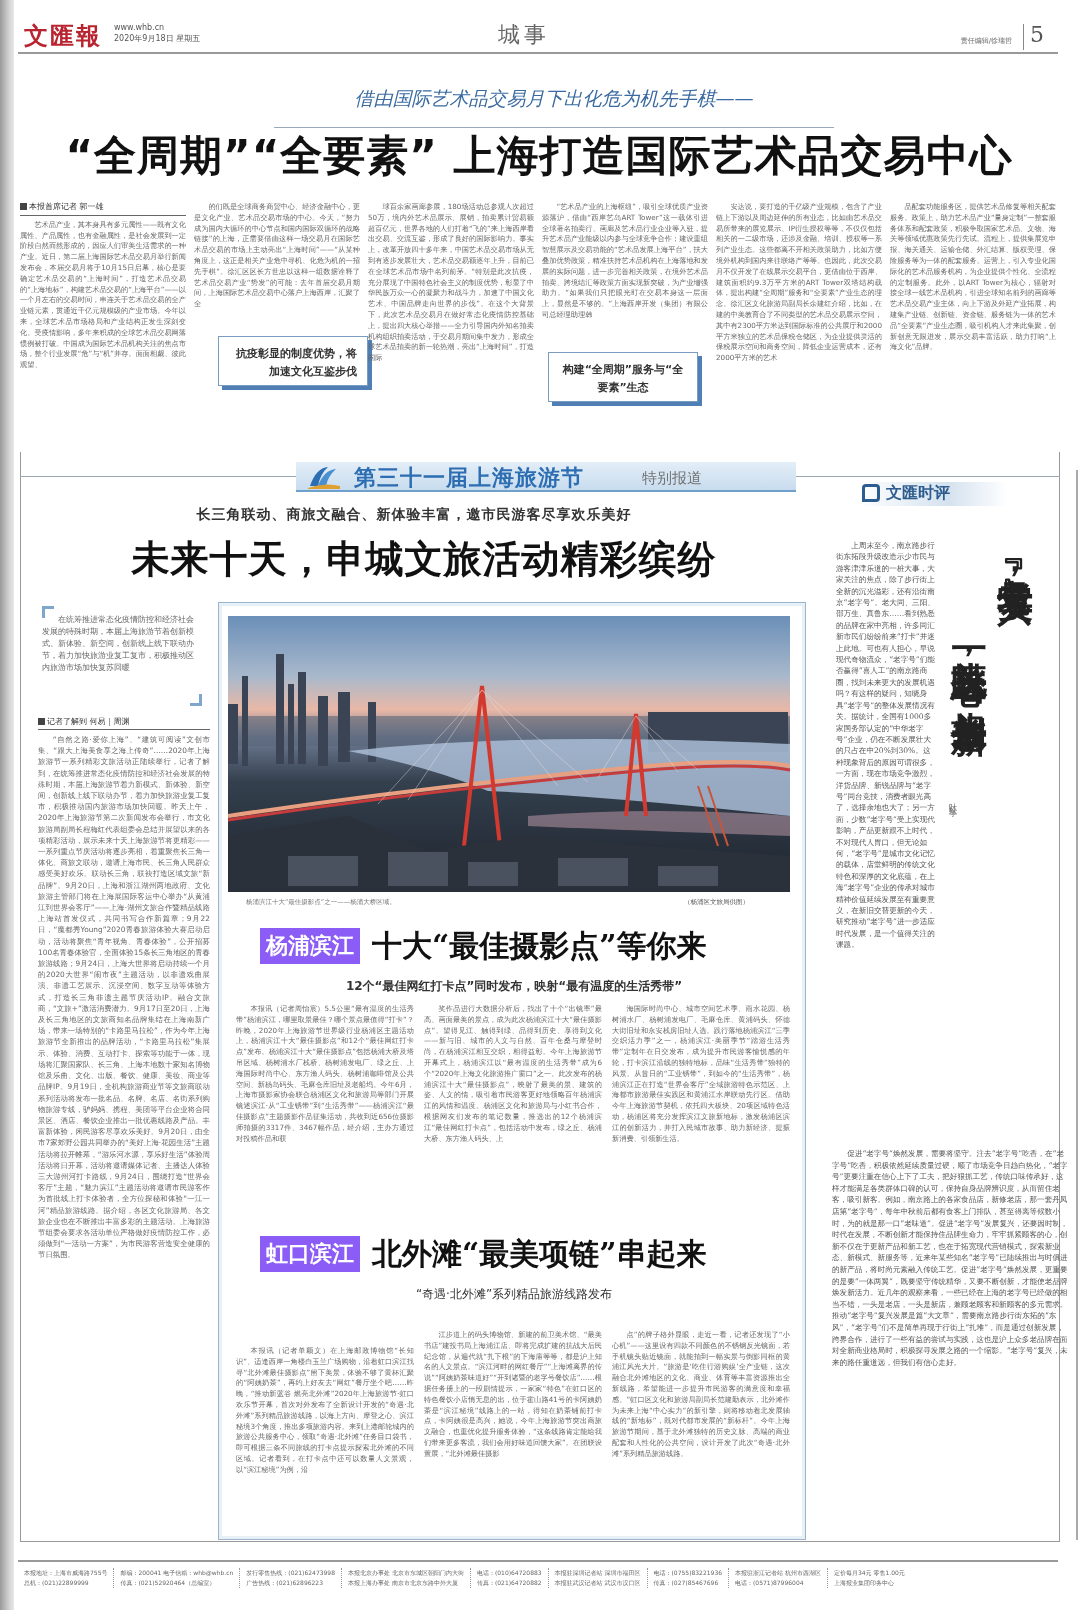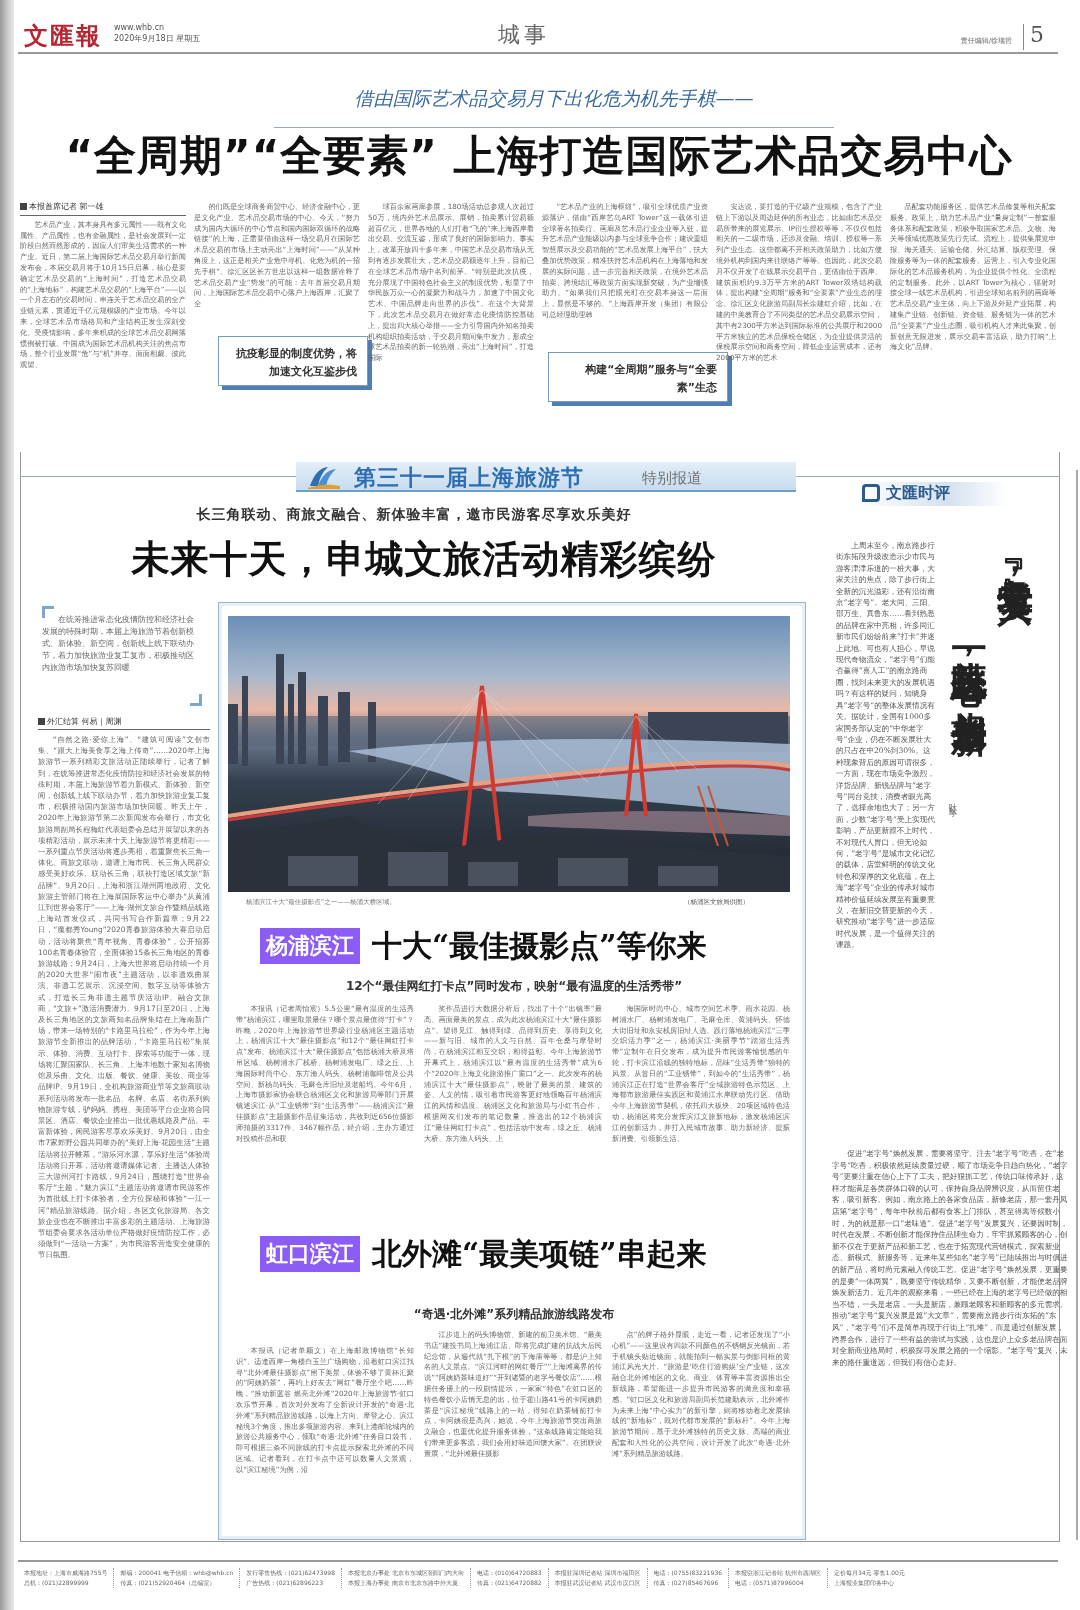--- a/index.html
+++ b/index.html
@@ -102,21 +102,21 @@
 
   <div class="cols-top">
     <div class="col" style="left:0;top:0;width:166px;height:246px;">
       <div class="byline"><span class="sq"></span><span>本报首席记者 郭一雄</span></div>
       <div style="text-indent:2em;">艺术品产业，其本身具有多元属性——既有文化属性、产品属性，也有金融属性，是社会发展到一定阶段自然而然形成的，因应人们审美生活需求的一种产业。近日，第二届上海国际艺术品交易月举行新闻发布会，本届交易月将于10月15日启幕，核心是要确定艺术品交易的“上海时间”，打造艺术品交易的“上海地标”，构建艺术品交易的“上海平台”——以一个月左右的交易时间，串连关于艺术品交易的全产业链元素，贯通近千亿元规模级的产业市场。今年以来，全球艺术品市场格局和产业结构正发生深刻变化。受疫情影响，多年来积成的全球艺术品交易网落惯例被打破。中国成为国际艺术品机构关注的焦点市场，整个行业发展“危”与“机”并存。面面相觑、彼此观望、</div>
     </div>
     <div class="col" style="left:174px;top:0;width:166px;height:120px;text-indent:2em;">的们既是全球商务商贸中心、经济金融中心，更是文化产业、艺术品交易市场的中心。今天，“努力成为国内大循环的中心节点和国内国际双循环的战略链接”的上海，正需要借由这样一场交易月在国际艺术品交易的市场上主动亮出“上海时间”——“从某种角度上，这正是相关产业危中寻机、化危为机的一招先手棋”。徐汇区区长方世忠以这样一组数据诠释了艺术品交易产业“势发”的可能：去年首届交易月期间，上海国际艺术品交易中心落户上海西岸，汇聚了全</div>
     <div class="pull-box" style="left:198px;top:134px;width:150px;height:50px;text-align:right;"><span>抗疫彰显的制度优势，将加速文化互鉴步伐</span></div>
     <div class="col" style="left:348px;top:0;width:166px;height:246px;text-indent:2em;">球百余家画廊参展，180场活动总参观人次超过50万，境内外艺术品展示、展销，拍卖累计贸易额超百亿元，世界各地的人们打着“飞的”来上海西岸看出交易、交流互鉴，形成了良好的国际影响力。事实上，改革开放四十多年来，中国艺术品交易市场从无到有逐步发展壮大，艺术品交易额逐年上升，目前已在全球艺术品市场中名列前茅。“特别是此次抗疫，充分展现了中国特色社会主义的制度优势，彰显了中华民族万众一心的凝聚力和战斗力，加速了中国文化艺术、中国品牌走向世界的步伐”。在这个大背景下，此次艺术品交易月在做好常态化疫情防控基础上，提出四大核心举措——全力引导国内外知名拍卖机构组织拍卖活动，于交易月期间集中发力，形成全球艺术品拍卖的新一轮热潮，亮出“上海时间”，打造国际</div>
     <div class="col" style="left:522px;top:0;width:166px;height:138px;text-indent:2em;">“艺术品产业的上海枢纽”，吸引全球优质产业资源落沪，借由“西岸艺岛ART Tower”这一载体引进全球著名拍卖行、画廊及艺术品行业企业等入驻，提升艺术品产业能级以内参与全球竞争合作；建设重组智慧展示及交易功能的“艺术品发展上海平台”，扶大叠加优势政策，精准扶持艺术品机构在上海落地和发展的实际问题，进一步完善相关政策，在境外艺术品拍卖、跨境结汇等政策方面实现新突破，为产业增强助力。“如果我们只把眼光盯在交易本身这一层面上，显然是不够的。”上海西岸开发（集团）有限公司总经理助理韩</div>
-    <div class="pull-box" style="left:528px;top:150px;width:180px;height:50px;text-align:right;"><span>构建“全周期”服务与“全要素”生态</span></div>
+    <div class="pull-box" style="left:528px;top:150px;width:150px;height:50px;text-align:center;"><span>构建“全周期”服务与“全要素”生态</span></div>
     <div class="col" style="left:696px;top:0;width:166px;height:246px;text-indent:2em;">安达说，要打造的千亿级产业规模，包含了产业链上下游以及周边延伸的所有业态，比如由艺术品交易所带来的展览展示、IP衍生授权等等，不仅仅包括相关的一二级市场，还涉及金融、培训、授权等一系列产业生态。这些都离不开相关政策助力，比如方便境外机构到国内来往联络产等等。也因此，此次交易月不仅开发了在线展示交易平台，更借由位于西岸、建筑面积约9.3万平方米的ART Tower双塔结构载体，提出构建“全周期”服务和“全要素”产业生态的理念。徐汇区文化旅游局副局长余建红介绍，比如，在建的中美教育合了不同类型的艺术品交易展示空间，其中有2300平方米达到国际标准的公共展厅和2000平方米独立的艺术品保税仓储区，为企业提供灵活的保税展示空间和商务空间，降低企业运营成本，还有2000平方米的艺术</div>
     <div class="col" style="left:870px;top:0;width:166px;height:246px;text-indent:2em;">品配套功能服务区，提供艺术品修复等相关配套服务。政策上，助力艺术品产业“量身定制”一整套服务体系和配套政策，积极争取国家艺术品、文物、海关等领域优惠政策先行先试。流程上，提供集展览申报、海关通关、运输仓储、外汇结算、版权受理、保险服务等为一体的配套服务。运营上，引入专业化国际化的艺术品服务机构，为企业提供个性化、全流程的定制服务。此外，以ART Tower为核心，辐射对接全球一线艺术品机构，引进全球知名前列的画廊等艺术品交易产业主体，向上下游及外延产业拓展，构建集产业链、创新链、资金链、服务链为一体的艺术品“全要素”产业生态圈，吸引机构人才来此集聚，创新创意无限迸发，展示交易丰富活跃，助力打响“上海文化”品牌。</div>
   </div>
 
   <div class="outer-frame"></div>
 
   <div class="festival-banner">
     <div class="rule" style="left:6px;width:276px;"></div>
     <div class="rule" style="left:782px;width:264px;"></div>
     <div class="band"></div>
@@ -132,21 +132,21 @@
   <div class="sub-kicker">长三角联动、商旅文融合、新体验丰富，邀市民游客尽享欢乐美好</div>
   <div class="headline-main">未来十天，申城文旅活动精彩缤纷</div>
 
   <div class="lead-box">
     <span class="br-tl"></span>
     <span>在统筹推进常态化疫情防控和经济社会发展的特殊时期，本届上海旅游节着创新模式、新体验、新空间，创新线上线下联动办节，着力加快旅游业复工复市，积极推动区内旅游市场加快复苏回暖</span>
     <span class="br-br"></span>
   </div>
 
   <div class="left-col">
-    <div class="byline" style="font-size:8px;"><span class="sq"></span><span>外汇结算 何易｜周渊</span></div>
+    <div class="byline" style="font-size:8px;"><span class="sq"></span><span>记者了解到 何易｜周渊</span></div>
     <div class="col" style="height:790px;font-size:7.4px;line-height:11.2px;text-indent:2em;">“自然之路·爱你上海”、“建筑可阅读”文创市集、“跟大上海美食享之海上传奇”……2020年上海旅游节一系列精彩文旅活动正陆续举行，记者了解到，在统筹推进常态化疫情防控和经济社会发展的特殊时期，本届上海旅游节着力新模式、新体验、新空间，创新线上线下联动办节，着力加快旅游业复工复市，积极推动国内旅游市场加快回暖。昨天上午，2020年上海旅游节第二次新闻发布会举行，市文化旅游局副局长程梅红代表组委会总结并展望以来的各项精彩活动，展示未来十天上海旅游节将更精彩——一系列重点节庆活动将逐步亮相，着重聚焦长三角一体化、商旅文联动，邀请上海市民、长三角人民群众感受美好欢乐。联动长三角，联袂打造区域文旅“新品牌”。9月20日，上海和浙江湖州两地政府、文化旅游主管部门将在上海展国际客运中心举办“从黄浦江到世界会客厅”——上海·湖州文旅合作暨精品线路上海站首发仪式，共同书写合作新篇章；9月22日，“魔都秀Young”2020青春旅游体验大赛启动启动，活动将聚焦“青年视角、青春体验”，公开招募100名青春体验官，全面体验15条长三角地区的青春旅游线路；9月24日，上海大世界将启动持续一个月的2020大世界“闹市夜”主题活动，以非遗戏曲展演、非遗工艺展示、沉浸空间、数字互动等体验方式，打造长三角非遗主题节庆活动IP。融合文旅商，“文旅+”激活消费潜力。9月17日至20日，上海及长三角地区的文旅商知名品牌集结在上海南新广场，带来一场特别的“卡路里马拉松”，作为今年上海旅游节全新推出的品牌活动，“卡路里马拉松”集展示、体验、消费、互动打卡、探索等功能于一体，现场将汇聚国家队、长三角、上海本地数十家知名博物馆及乐曲、文化、出版、餐饮、健康、美妆、商业等品牌IP。9月19日，全机构旅游商业节等文旅商联动系列活动将发布一批名品、名牌、名店、名街系列购物旅游专线，驴妈妈、携程、美团等平台企业将合同景区、酒店、餐饮企业推出一批优惠线路及产品。丰富新体验，闲民游客尽享欢乐美好。9月20日，由全市7家郊野公园共同举办的“美好上海·花园生活”主题活动将拉开帷幕，“游乐河水源，享乐好生活”体验周活动将日开幕，活动将邀请媒体记者、主播达人体验三大游州河打卡路线，9月24日，围绕打造“世界会客厅”主题，“魅力滨江”主题活动将邀请市民游客作为首批线上打卡体验者，全方位探秘和体验“一江一河”精品旅游线路。据介绍，各区文化旅游局、各文旅企业也在不断推出丰富多彩的主题活动。上海旅游节组委会要求各活动单位严格做好疫情防控工作，必须做到“一活动一方案”，为市民游客营造安全健康的节日氛围。</div>
   </div>
 
   <div class="feature-frame"></div>
 
   <div class="photo">
     <svg width="562" height="276" viewBox="0 0 562 276">
       <rect x="0" y="100" width="562" height="30" fill="#5a6678" opacity="0.6"></rect>
       <g fill="#3a4454">
         <rect x="0" y="88" width="10" height="60"></rect>
@@ -196,21 +196,21 @@
   <div class="sec-sub" style="top:978px;">12个“最佳网红打卡点”同时发布，映射“最有温度的生活秀带”</div>
   <div class="feature-cols" style="top:1004px;height:220px;">
     <div class="col" style="left:0;top:0;height:216px;text-indent:2em;">本报讯（记者周怡宸）5.5公里“最有温度的生活秀带”杨浦滨江，哪里取景最佳？哪个景点最值得“打卡”？昨晚，2020年上海旅游节世界级行业杨浦区主题活动上，杨浦滨江十大“最佳摄影点”和12个“最佳网红打卡点”发布。杨浦滨江十大“最佳摄影点”包括杨浦大桥及塔吊区域、杨树浦水厂栈桥、杨树浦发电厂、绿之丘、上海国际时尚中心、东方渔人码头、杨树浦咖啡馆及公共空间、新杨岛码头、毛麻仓库旧址及老船坞。今年6月，上海市摄影家协会联合杨浦区文化和旅游局等部门开展镜述滨江·从“工业锈带”到“生活秀带”——杨浦滨江“最佳摄影点”主题摄影作品征集活动，共收到近656位摄影师拍摄的3317件、3467幅作品，经介绍，主办方通过对投稿作品和获</div>
     <div class="col" style="left:188px;top:0;height:216px;text-indent:2em;">奖作品进行大数据分析后，找出了十个“出镜率”最高、画面最美的景点，成为此次杨浦滨江十大“最佳摄影点”。望得见江、触得到绿、品得到历史、享得到文化——新与旧、城市的人文与自然、百年仓桑与摩登时尚，在杨浦滨江相互交织，相得益彰。今年上海旅游节开幕式上，杨浦滨江以“最有温度的生活秀带”成为6个“2020年上海文化旅游推广窗口”之一。此次发布的杨浦滨江十大“最佳摄影点”，映射了最美的景、建筑的姿、人文的情，吸引着市民游客更好地领略百年杨浦滨江的风情和温度。杨浦区文化和旅游局与小红书合作，根据网友们发布的笔记数量，推选出的12个杨浦滨江“最佳网红打卡点”，包括活动中发布，绿之丘、杨浦大桥、东方渔人码头、上</div>
     <div class="col" style="left:376px;top:0;height:216px;text-indent:2em;">海国际时尚中心、城市空间艺术季、雨水花园、杨树浦水厂、杨树浦发电厂、毛麻仓库、黄浦码头、怀德大街旧址和永安栈房旧址人选。践行落地杨浦滨江“三季交织活力季”之一，杨浦滨江·美丽季节“踏游生活秀带”定制年在日交发布，成为提升市民游客愉悦感的年轮，打卡滨江沿线的独特地标，品味“生活秀带”独特的风景。从昔日的“工业锈带”，到如今的“生活秀带”，杨浦滨江正在打造“世界会客厅”全域旅游特色示范区、上海都市旅游最佳实践区和黄浦江水岸联动先行区。借助今年上海旅游节契机，依托四大板块、20项区域特色活动，杨浦区将充分发挥滨江文旅新地标，激发杨浦区滨江的创新活力，并打入民城市故事、助力新经济、提振新消费、引领新生活。</div>
   </div>
 
   <div class="sec-head" style="top:1234px;">
     <span class="tag">虹口滨江</span><span class="txt">北外滩“最美项链”串起来</span>
   </div>
-  <div class="sec-sub" style="top:1286px;font-weight:bold;margin-top:20px;">“奇遇·北外滩”系列精品旅游线路发布</div>
+  <div class="sec-sub" style="top:1286px;font-weight:normal;">“奇遇·北外滩”系列精品旅游线路发布</div>
   <div class="feature-cols" style="top:1330px;height:200px;">
     <div class="col" style="left:0;top:16px;height:196px;text-indent:2em;">本报讯（记者单颖文）在上海邮政博物馆“长知识”、适逢西岸一角楼白玉兰广场购物，沿着虹口滨江找寻“北外滩最佳摄影点”留下美景，体验不够了黄杯汇聚的“阿姨奶茶”，再约上好友去“网红”餐厅坐个吧……昨晚，“推动新蓝谷 燃亮北外滩”2020年上海旅游节·虹口欢乐节开幕，首次对外发布了全新设计开发的“奇遇·北外滩”系列精品旅游线路，以海上方向、摩登之心、滨江秘境3个角度，推出多项旅游内容。来到上港邮轮城内的旅游公共服务中心，领取“奇遇·北外滩”任务目口袋书，即可根据三条不同旅线的打卡点提示探索北外滩的不同区域。记者看到，在打卡点中还可以数量人文景观，以“滨江秘境”为例，沿</div>
     <div class="col" style="left:188px;top:0;height:196px;text-indent:2em;">江步道上的码头博物馆、新建的前卫美术馆、“最美书店”建投书局上海浦江店、即将完成扩建的抗战大后民纪念馆，从遍代就“扎下根”的下海庙等等，都是沪上知名的人文景点。“滨江河畔的网红餐厅”“上海滩离界的传说”“阿姨奶茶味道好”“开到诸暨的老字号餐饮店”……根据任务册上的一段剧情提示，一家家“特色”在虹口区的特色餐饮小店悄无息的出，位于霍山路41号的卡阿姨奶茶是“滨江秘境”线路上的一站，得知在奶茶铺前打卡点，卡阿姨很是高兴，她说，今年上海旅游节突出商旅文融合，也重优化提升服务体验，“这条线路肯定能给我们带来更多客流，我们会用好味道回馈大家”。在团联设置展，“北外滩最佳摄影</div>
     <div class="col" style="left:376px;top:0;height:196px;text-indent:2em;">点”的牌子格外显眼，走近一看，记者还发现了“小心机”——这里设有四款不同颜色的不锈钢反光镜面，若手机镜头贴近镜面，就能拍到一幅实景与倒影同框的黄浦江风光大片。“旅游是‘吃住行游购娱’全产业链，这次融合北外滩地区的文化、商业、体育等丰富资源推出全新线路，希望能进一步提升市民游客的满意度和幸福感。”虹口区文化和旅游局副局长范建勤表示，北外滩作为未来上海“中心实力”的新引擎，则将移动着北发展轴线的“新地标”，既对代都市发展的“新标杆”。今年上海旅游节期间，基于北外滩独特的历史文脉、高端的商业配套和人性化的公共空间，设计开发了此次“奇遇·北外滩”系列精品旅游线路。</div>
   </div>
 
   <div class="comment-frame"></div>
   <div class="comment-badge">
     <span class="q"></span>
     <span class="label">文匯时评</span>

